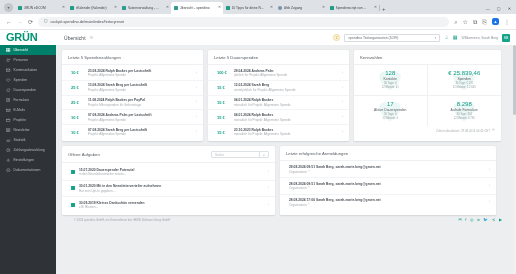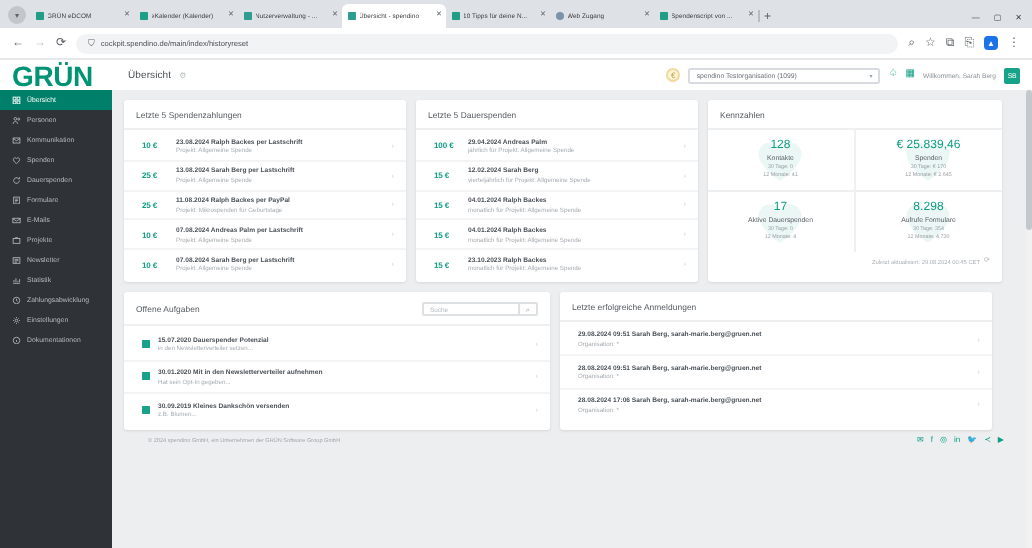--- a/index.html
+++ b/index.html
@@ -71,21 +71,21 @@
   
   .app { flex:1 1 auto; display:flex; background:#eceef0; overflow:hidden; }
 
   
   .sidebar { width:56px; background:#2f3337; flex:0 0 auto; display:flex; flex-direction:column; }
   .brand {
     height:15px; background:#fff; display:flex; align-items:center;
     padding-left:6px; flex:0 0 auto;
   }
   .brand-logo {
-    font-size:14px; font-weight:bold; color:#009374; letter-spacing:-0.2px; line-height:1;
+    font-size:11px; font-weight:bold; color:#009374; letter-spacing:-0.2px; line-height:1;
   }
   .nav { padding-top:0; }
   .nav-item {
     height:10px; display:flex; align-items:center; gap:3px; padding-left:6px;
     color:#b6bbbf; font-size:3.4px; letter-spacing:0.02px;
   }
   .nav-item.active { background:#00806a; color:#fff; }
   .nav-ico {
     width:4.5px; height:4.5px; flex:0 0 auto; display:flex;
     align-items:center; justify-content:center;

